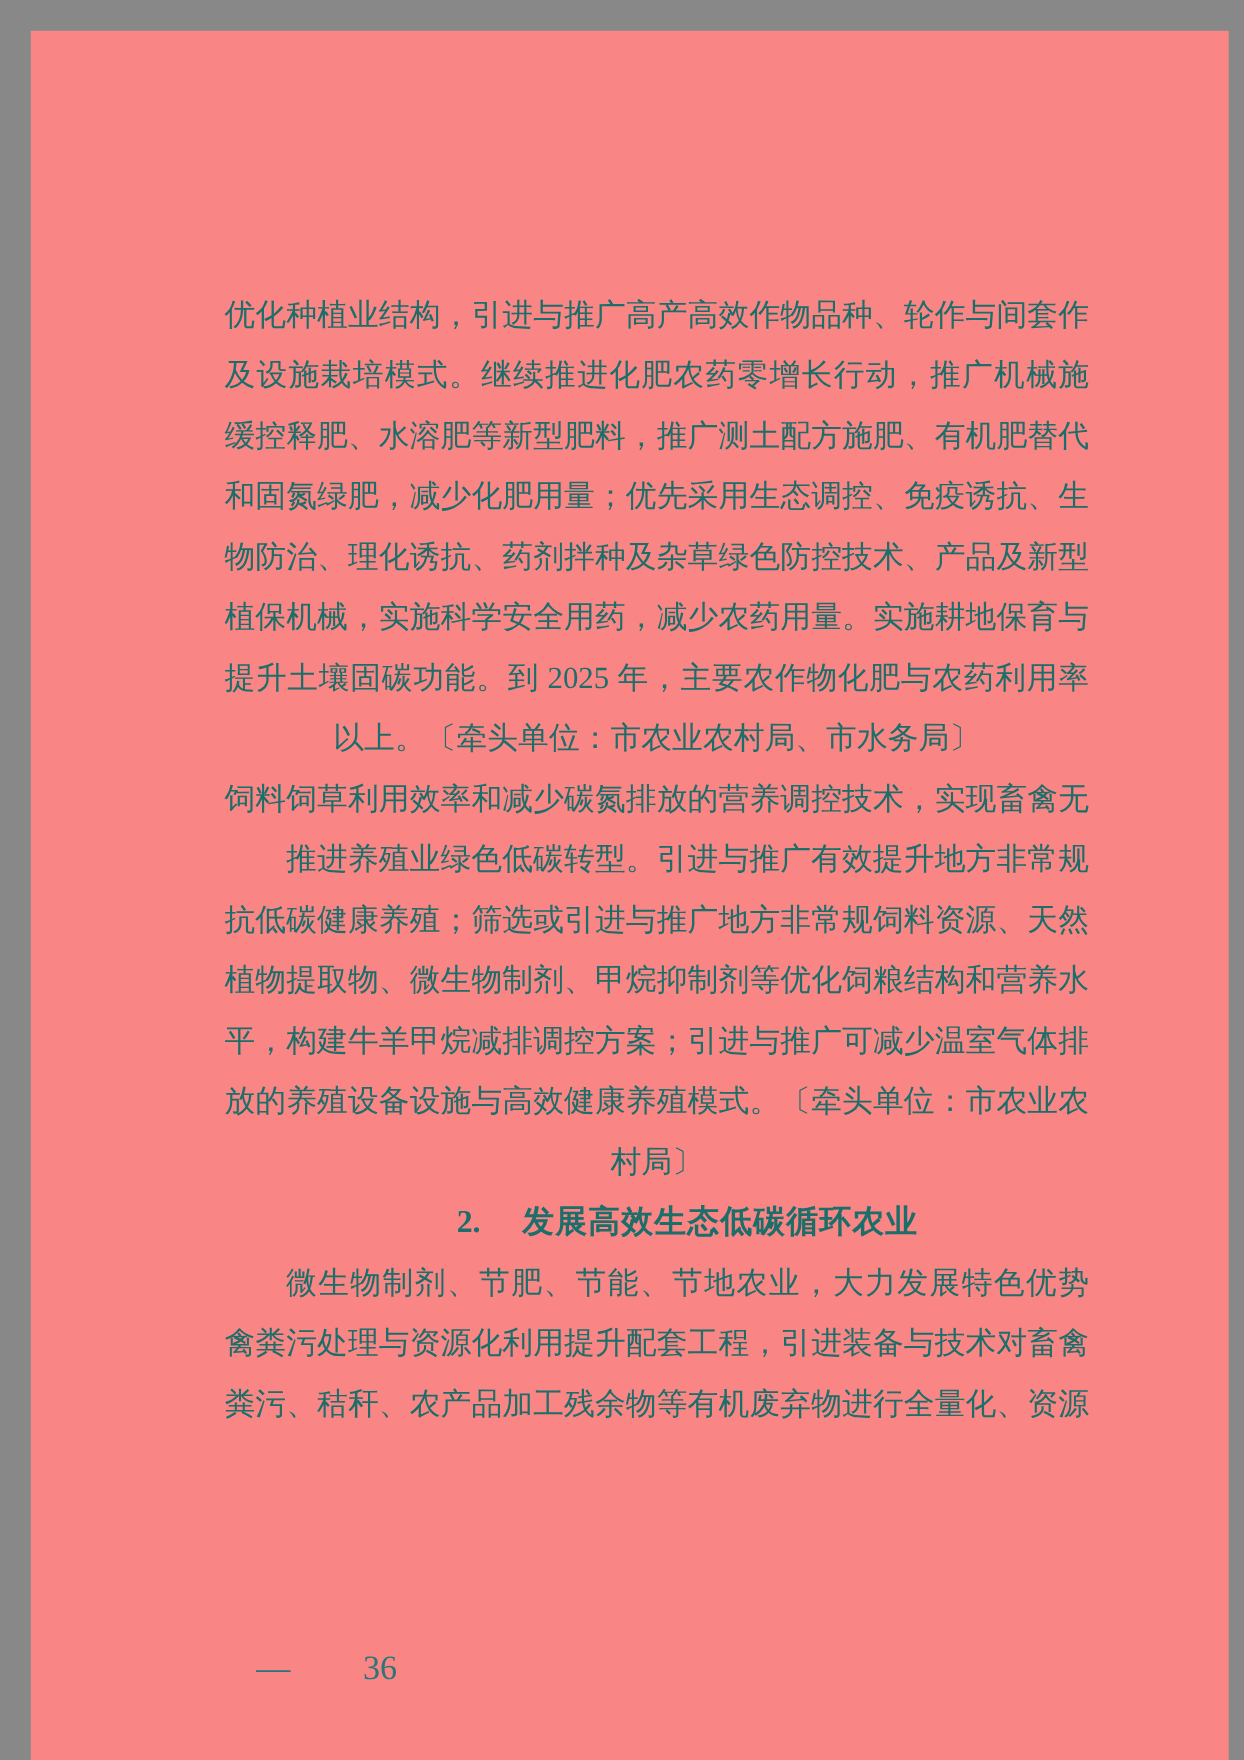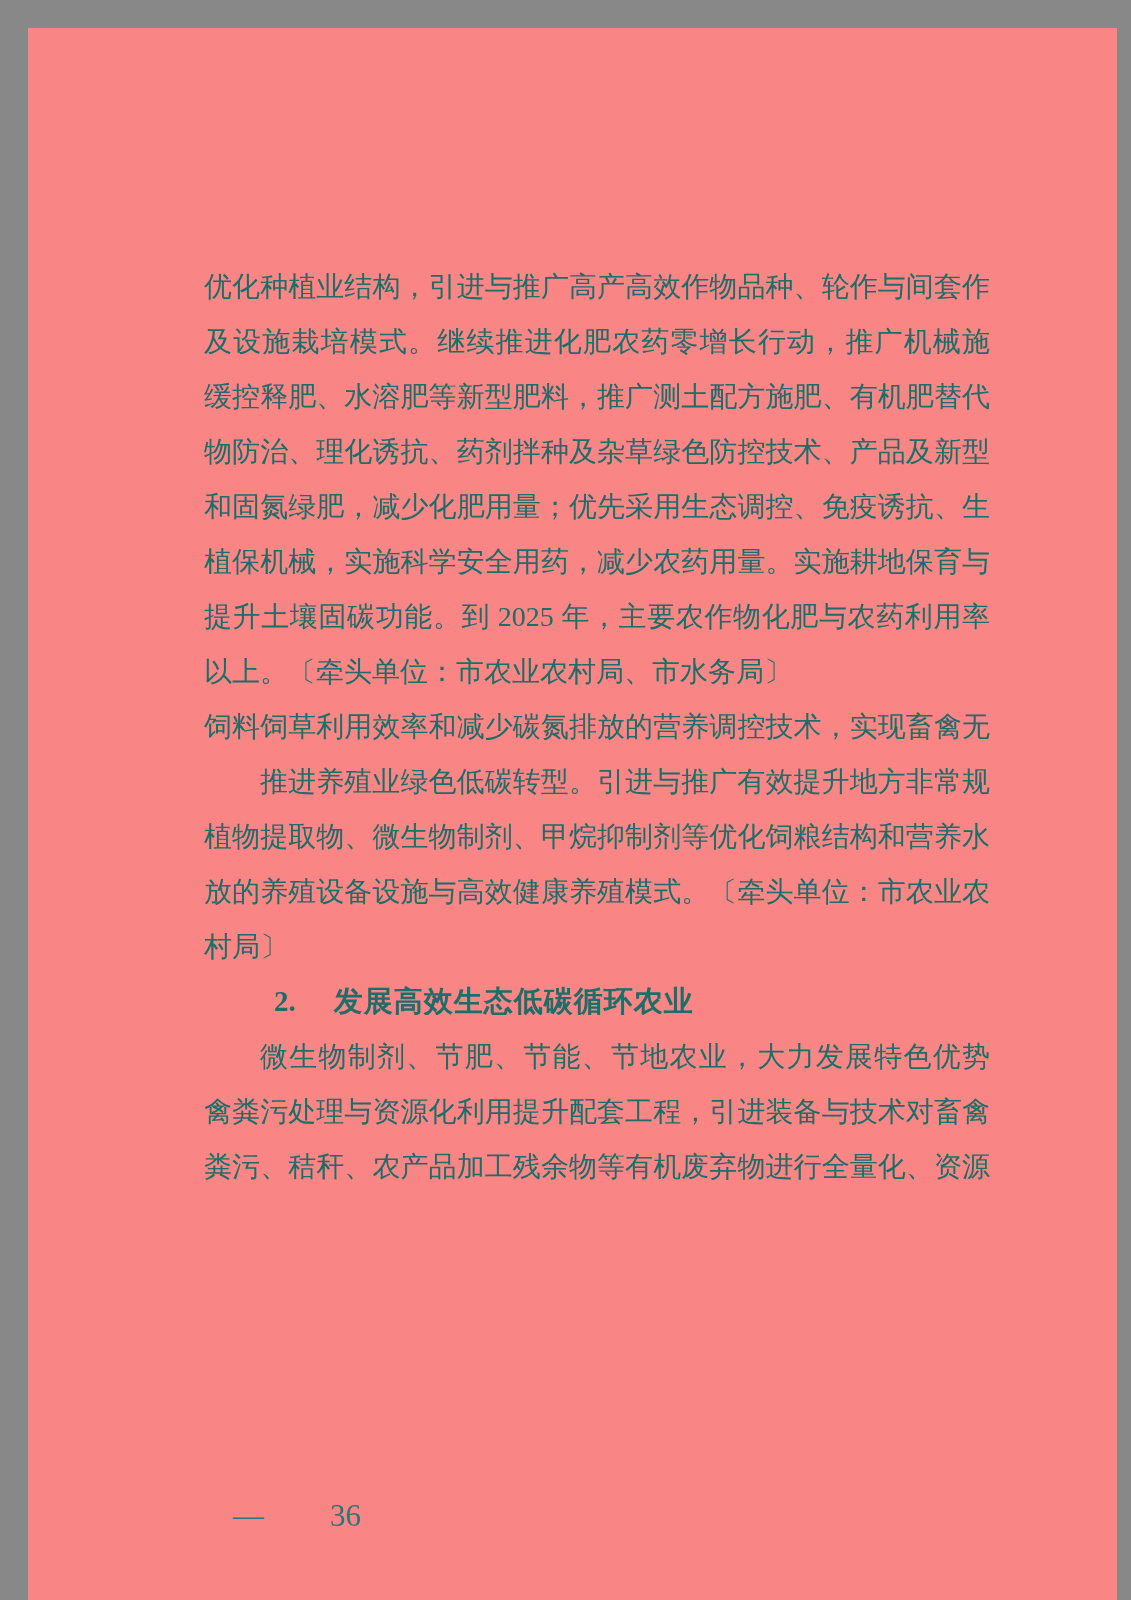--- a/index.html
+++ b/index.html
@@ -18,21 +18,21 @@
   .text-block {
     position: absolute;
     left: 148px;
     top: 203px;
     width: 842px;
     color: var(--fg, #1B6E69);
     font-size: 28px;
     line-height: 55px;
   }
 
-  .line { height: 55px; overflow: hidden; }
+  .line { height: 55px; overflow: hidden; text-align: center; }
   .just { text-align: justify; text-align-last: justify; }
   .indent { text-indent: 56px; }
 
   .heading {
     font-weight: bold;
     font-size: 29px;
   }
   .heading .hnum {
     font-family: "Liberation Serif", "DejaVu Serif", serif;
     margin-right: 10px;
@@ -57,29 +57,31 @@
 </head>
 <body>
 
 <div class="page">
 
   <div class="text-block">
 
     <div class="line just">优化种植业结构，引进与推广高产高效作物品种、轮作与间套作</div>
     <div class="line just">及设施栽培模式。继续推进化肥农药零增长行动，推广机械施肥、</div>
     <div class="line just">缓控释肥、水溶肥等新型肥料，推广测土配方施肥、有机肥替代</div>
+    <div class="line just">和固氮绿肥，减少化肥用量；优先采用生态调控、免疫诱抗、生</div>
     <div class="line just">物防治、理化诱抗、药剂拌种及杂草绿色防控技术、产品及新型</div>
-    <div class="line just">和固氮绿肥，减少化肥用量；优先采用生态调控、免疫诱抗、生</div>
     <div class="line just">植保机械，实施科学安全用药，减少农药用量。实施耕地保育与</div>
     <div class="line just">提升土壤固碳功能。到 2025 年，主要农作物化肥与农药利用率</div>
     <div class="line">以上。〔牵头单位：市农业农村局、市水务局〕</div>
 
     <div class="line just">饲料饲草利用效率和减少碳氮排放的营养调控技术，实现畜禽无</div>
     <div class="line just indent">推进养殖业绿色低碳转型。引进与推广有效提升地方非常规</div>
+    <div class="line just">抗低碳健康养殖；筛选或引进与推广地方非常规饲料资源、天然</div>
     <div class="line just">植物提取物、微生物制剂、甲烷抑制剂等优化饲粮结构和营养水</div>
+    <div class="line just">平，构建牛羊甲烷减排调控方案；引进与推广可减少温室气体排</div>
     <div class="line just">放的养殖设备设施与高效健康养殖模式。〔牵头单位：市农业农</div>
     <div class="line">村局〕</div>
 
     <div class="line heading indent">
       <span class="hnum">2.</span><span class="htitle">发展高效生态低碳循环农业</span>
     </div>
 
     <div class="line just indent">微生物制剂、节肥、节能、节地农业，大力发展特色优势</div>
     <div class="line just">禽粪污处理与资源化利用提升配套工程，引进装备与技术对畜禽</div>
     <div class="line just">粪污、秸秆、农产品加工残余物等有机废弃物进行全量化、资源</div>

